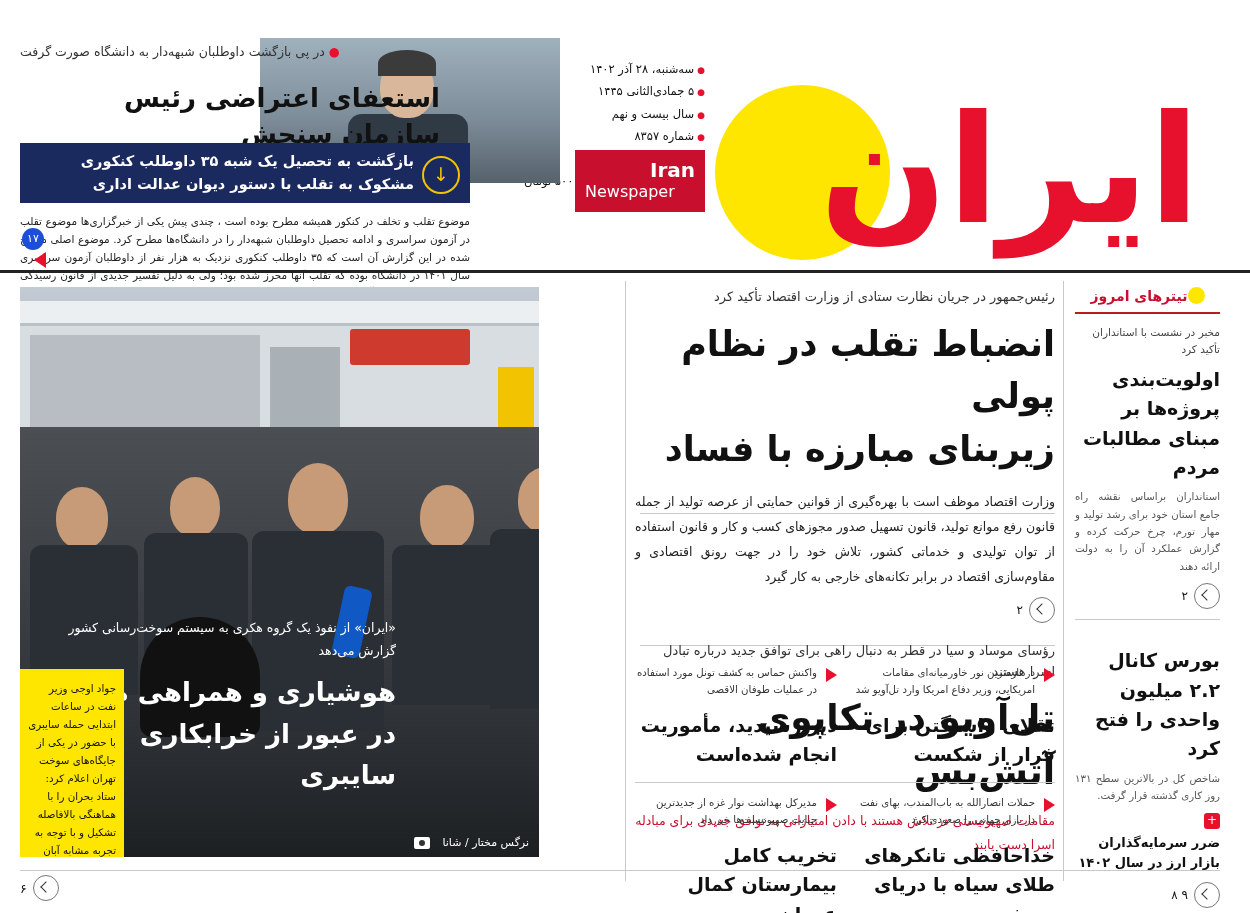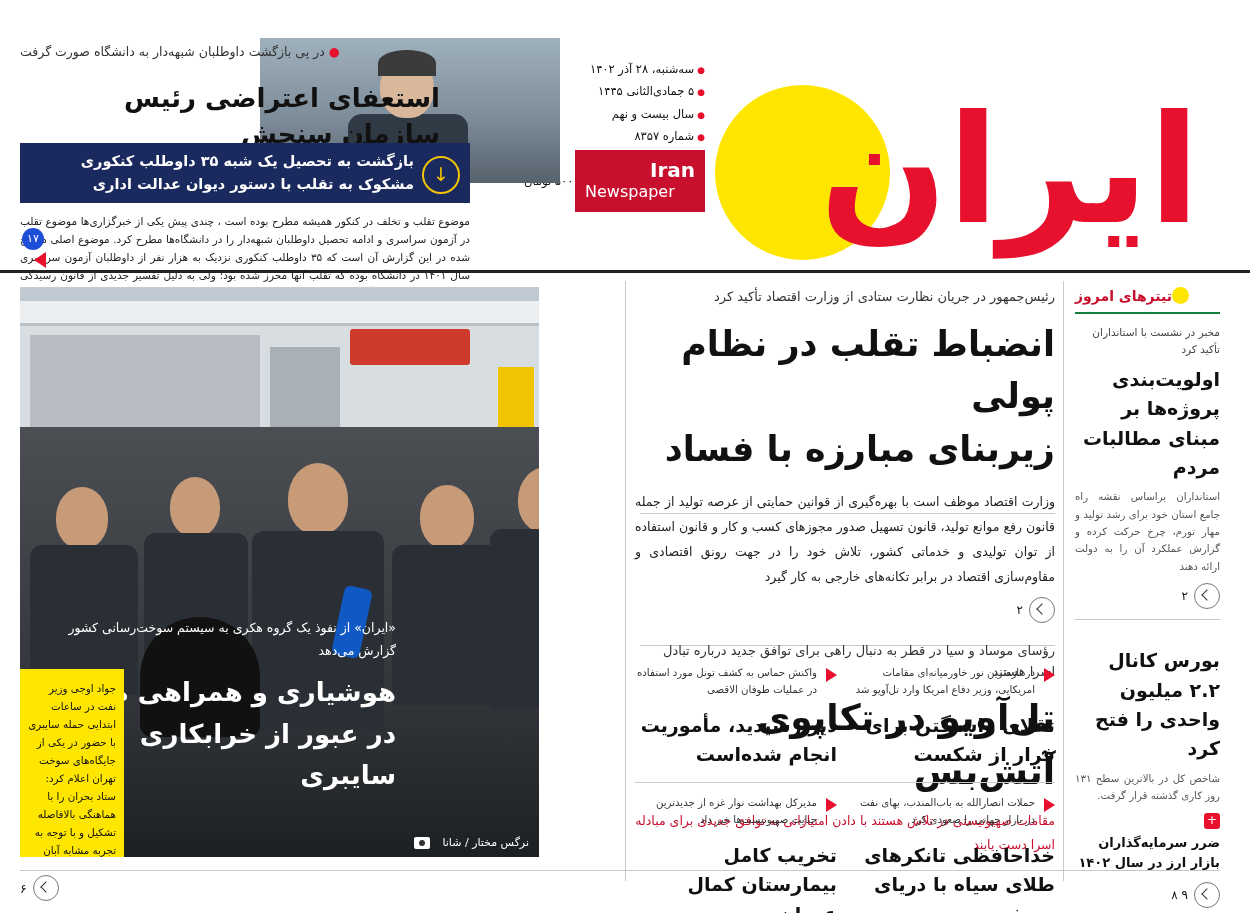--- a/index.html
+++ b/index.html
@@ -92,21 +92,21 @@
     position:absolute;left:20px;top:252px;width:26px;height:13px;
   }
 
   
   .content{position:relative;height:640px;}
   .vline{position:absolute;top:0;width:1px;background:#c9c9c9;}
   .hline{position:absolute;height:1px;background:#c9c9c9;}
 
   
   .col-right{position:absolute;right:30px;top:14px;width:145px;}
-  .th-title{display:flex;align-items:center;justify-content:flex-end;padding-bottom:8px;border-bottom:2px solid #15803d;}
+  .th-title{display:flex;align-items:center;justify-content:center;padding-bottom:8px;border-bottom:2px solid #b91c1c;}
   .th-title .dot{width:17px;height:17px;border-radius:50%;background:#ffe600;display:inline-block;}
   .th-title span.txt{font-size:14px;font-weight:bold;color:#c8102e;}
   .brief{padding-top:10px;}
   .brief .kick{font-size:10.5px;color:#444;line-height:1.65;text-align:right;}
   .brief h3{margin:6px 0 6px;font-size:19px;line-height:1.55;font-weight:bold;text-align:right;color:#111;}
   .brief p{font-size:10.2px;line-height:1.7;color:#555;text-align:justify;margin:0;}
   .brief-sep{height:1px;background:#c9c9c9;margin:10px 0;}
   .pg-arrow{display:flex;align-items:center;gap:6px;justify-content:flex-start;margin:8px 0 4px;}
   .pg-arrow .num{font-size:12px;color:#111;}
   .plusbox{display:inline-block;width:16px;height:16px;background:#e8112d;color:#fff;font-size:12px;line-height:15px;text-align:center;border-radius:3px;margin-left:5px;}

